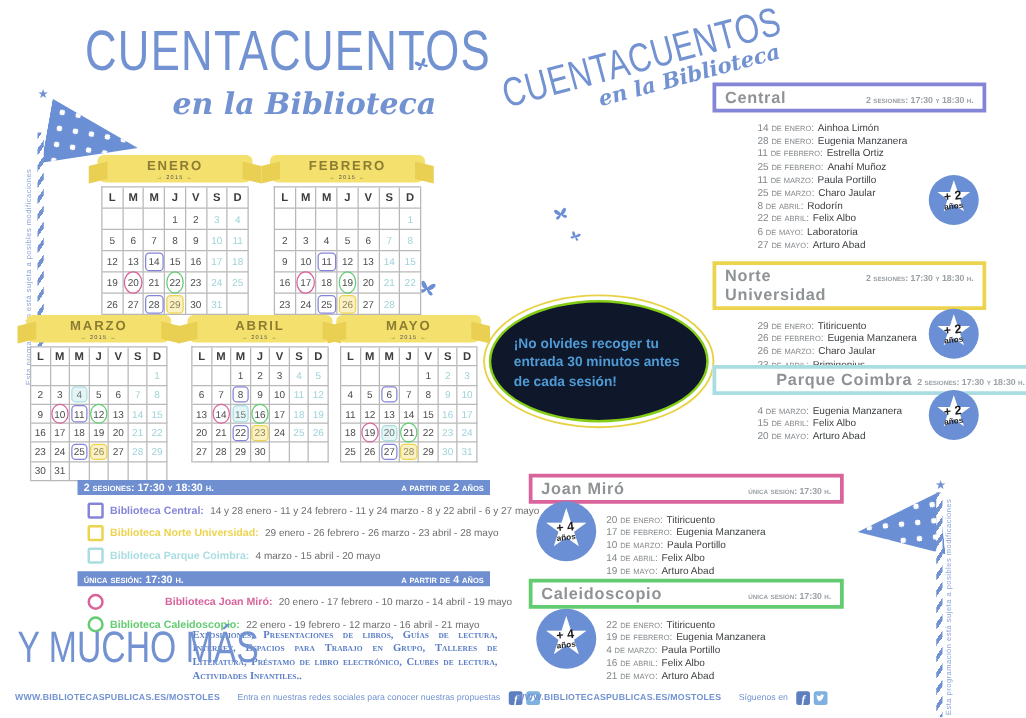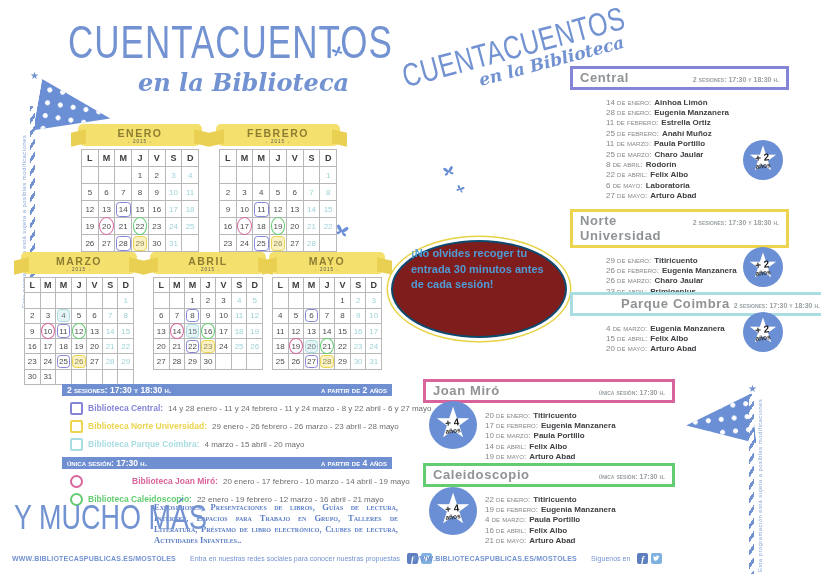--- a/index.html
+++ b/index.html
@@ -87,39 +87,39 @@
   .footer-left{left:12px;width:394px}
   .footer-right{left:413px;width:290px}
   .f-url{font-weight:bold;letter-spacing:.2px;white-space:nowrap}
   .f-mid{margin-left:14px;margin-right:4px;white-space:nowrap}
   .icon{width:11px;height:11px;border-radius:2px;display:inline-flex;align-items:center;justify-content:center;flex:none;margin-left:3px}
   .fb{background:#5d7fc0;color:#fff;font-family:"Liberation Serif",serif;font-weight:bold;font-style:italic;font-size:9px}
   .tw{background:#7fb1e0}
 
   
   .bubble{position:absolute;left:391px;top:240px;width:172px;height:94px;border-radius:50%;
-          border:2px solid #0c4a6e;box-shadow:0 0 0 3px #fff,0 0 0 4.5px #e7d245;
-          display:flex;background:#7f1d1d}
+          border:2px solid #84cc16;box-shadow:0 0 0 3px #fff,0 0 0 4.5px #e7d245;
+          display:flex;align-items:center;background:#0f172a}
   .bubble span{padding:4px 8px 0 18px;font-size:11px;font-weight:bold;color:#4f9bd5;line-height:15.5px}
 
   
   .section{position:absolute}
   .sec-r{left:570px;width:250px}
   .sec-l{left:423px;width:345px}
   .sec0{top:66px}.sec1{top:209px}.sec2{top:292px}.sec3{top:379px}.sec4{top:463px}
   .sec-head{display:flex;justify-content:space-between;align-items:baseline;border:3px solid;background:#fff;padding:1px 7px 2px}
   .sec-r .sec-head{width:199px}
   .sec-l .sec-head{width:232px}
   .sec-title{font-size:13px;font-weight:bold;color:#8f9396;letter-spacing:.6px}
   .sec-session{font-size:7px;color:#9aa0a4;font-variant:small-caps;font-weight:bold;white-space:nowrap}
   .sec-list{margin:7px 0 0 36px}
   .sec-l .sec-list{margin-left:62px}
   .sess-line{height:10.4px;display:flex;align-items:center;white-space:nowrap}
   .sess-date{font-size:8px;color:#83878a;font-variant:small-caps;margin-right:3px}
-  .sess-name{font-size:8px;font-weight:bold;color:#3e4144}
+  .sess-name{font-size:8px;font-weight:normal;color:#3e4144}
 
   .badge{position:absolute;border-radius:50%;background:#6b8fd4;display:flex;align-items:center;justify-content:center}
   .sec-r .badge{width:40px;height:40px}
   .sec-l .badge{width:48px;height:48px}
   .sec0 .badge{left:173px;top:74px}
   .sec1 .badge{left:173px;top:38px}
   .sec2 .badge{left:173px;top:20px}
   .sec3 .badge{left:6px;top:22px}
   .sec4 .badge{left:6px;top:24px}
   .badge-star{color:#fff;font-size:34px;line-height:1;position:absolute;top:46%;left:50%;transform:translate(-50%,-50%)}

